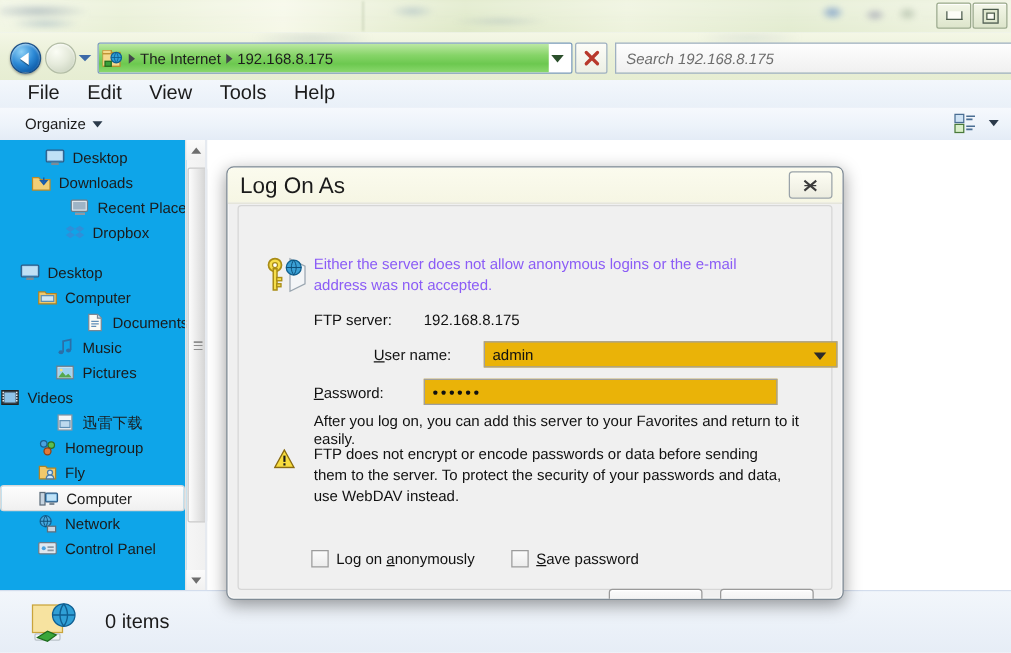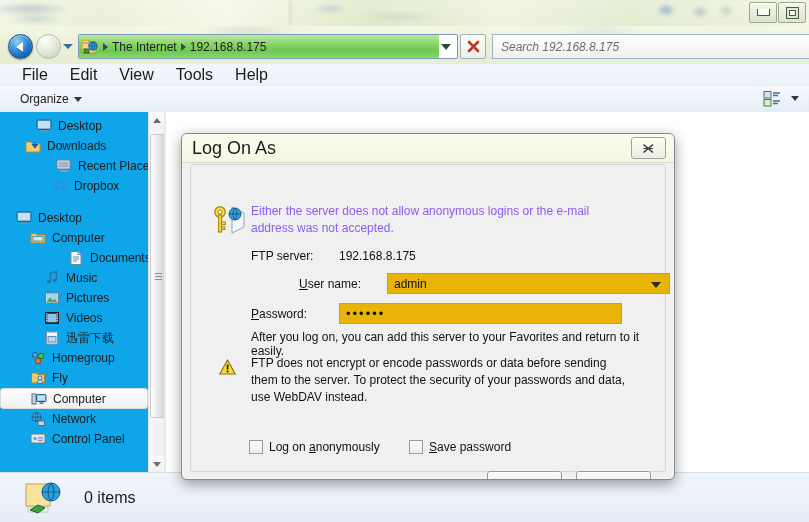--- a/index.html
+++ b/index.html
@@ -418,21 +418,21 @@
             <svg width="16" height="16" viewBox="0 0 16 16">
               <rect x="1.5" y="3" width="13" height="10" fill="#e6eef5" stroke="#6d7c88"></rect>
               <rect x="2.5" y="4" width="11" height="8" fill="#9fd2f0"></rect>
               <path d="M2.5 12 6 7.5l2.6 3L10.6 9l2.9 3z" fill="#56a84e"></path>
               <circle cx="5" cy="6" r="1.1" fill="#f7e07a"></circle>
             </svg>
           </span>
           <span>Pictures</span>
         </div>
 
-        <div class="navrow" style="padding-left:44px">
+        <div class="navrow" style="">
           <span class="ico">
             <svg width="16" height="16" viewBox="0 0 16 16">
               <rect x="1.5" y="2.5" width="13" height="11" fill="#3b4752" stroke="#222"></rect>
               <rect x="3.5" y="4" width="9" height="8" fill="#8fc3e8"></rect>
               <path d="M2 4h1.2M2 6.2h1.2M2 8.4h1.2M2 10.6h1.2M12.8 4H14M12.8 6.2H14M12.8 8.4H14M12.8 10.6H14" stroke="#e8edf2" stroke-width="1.1"></path>
             </svg>
           </span>
           <span>Videos</span>
         </div>
 

